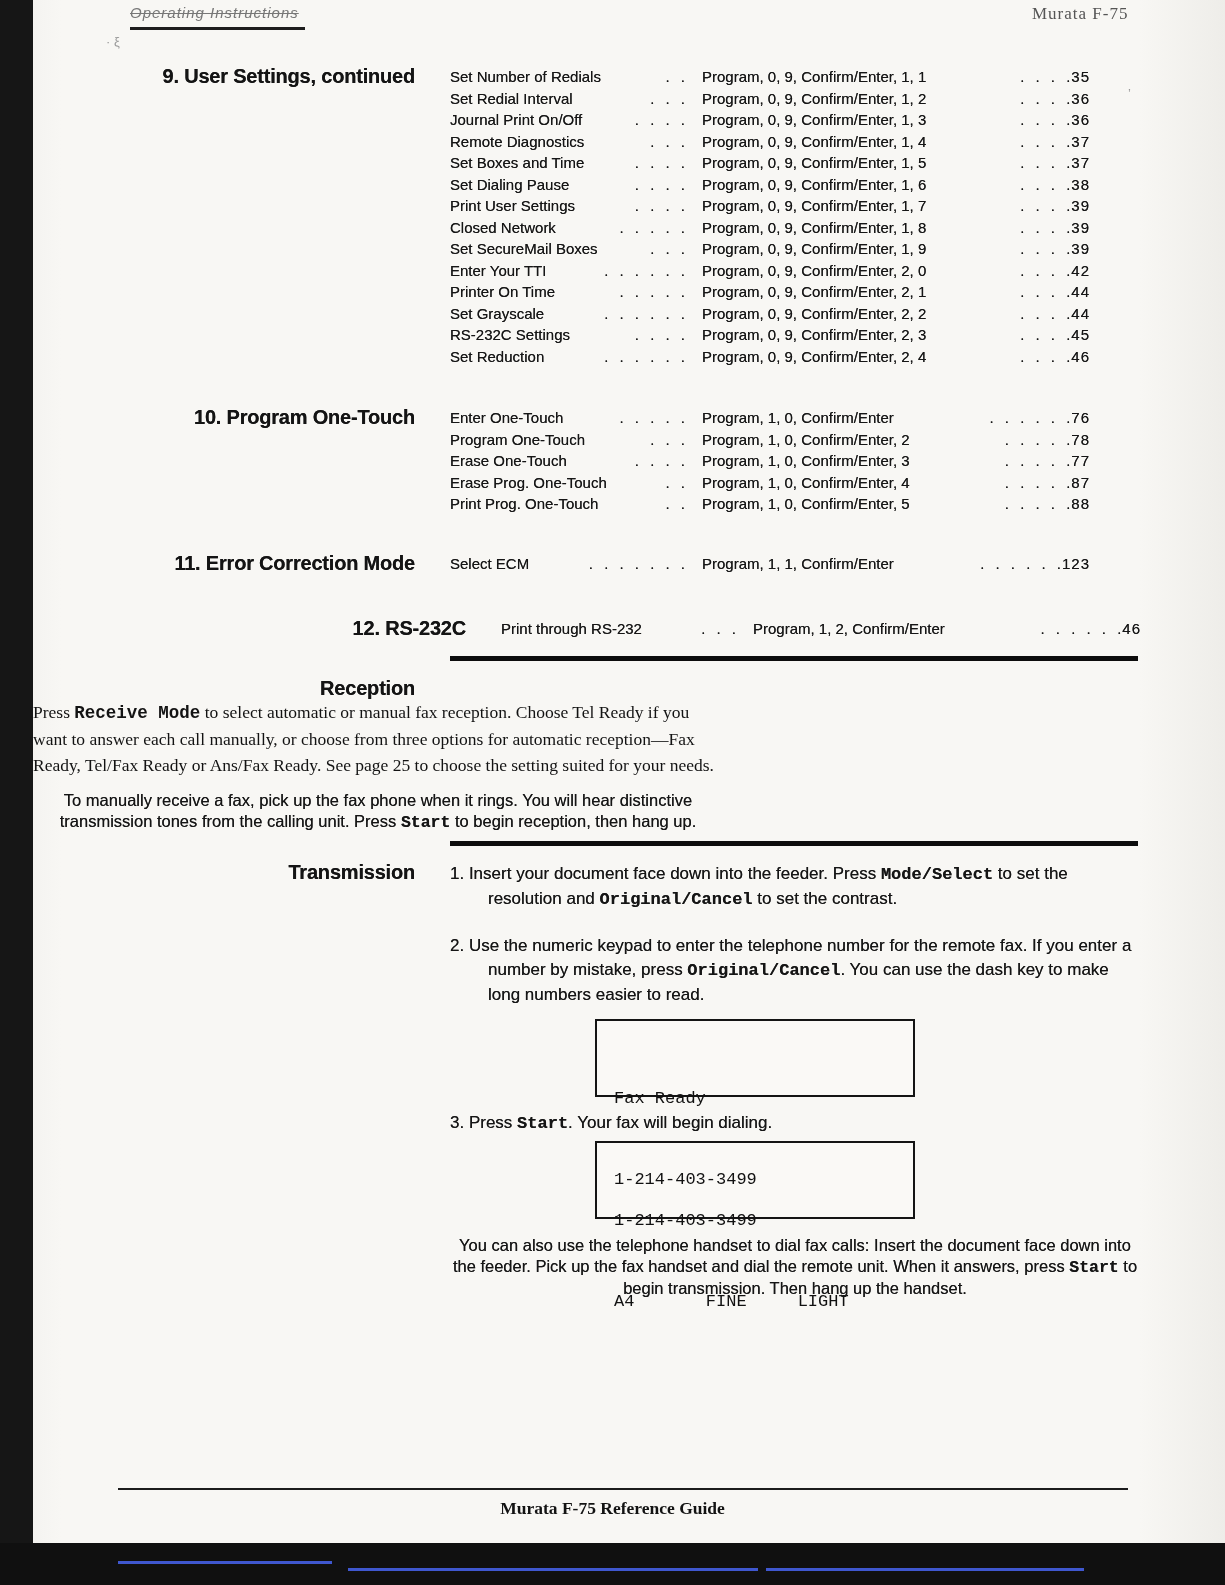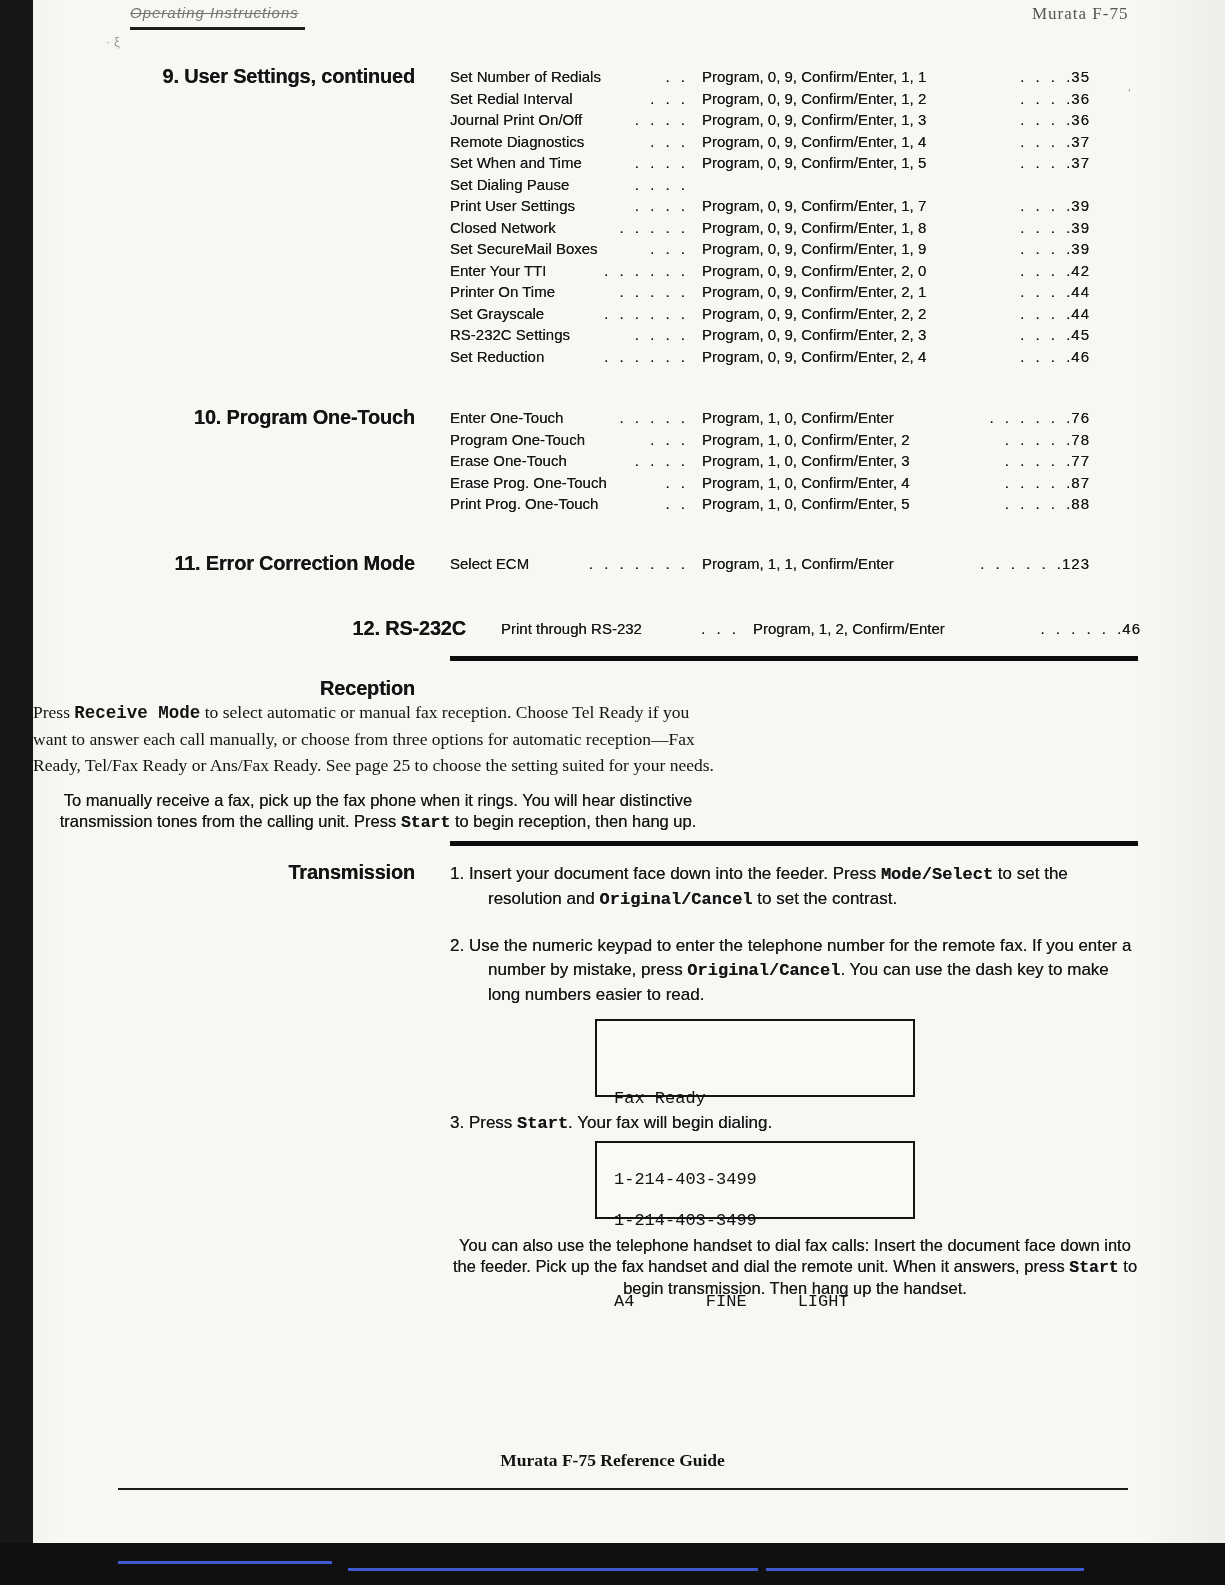--- a/index.html
+++ b/index.html
@@ -93,21 +93,21 @@
     padding: 10px 0 0 17px;
     background: #faf9f6;
     font-family: "Liberation Mono", "DejaVu Sans Mono", monospace;
     font-size: 17px; line-height: 27px;
     white-space: pre; color: #111;
   }
   .lcd.lcd2 { margin-top: 5px; }
 
   .footer-rule { position: absolute; left: 118px; top: 1488px; width: 1010px; height: 2px; background: #1c1c1c; }
   .footer-text {
-    position: absolute; left: 0; top: 1450px; width: 1225px; text-align: center;
+    position: absolute; left: 0; top: 1498px; width: 1225px; text-align: center;
     font-family: "Liberation Serif", serif; font-weight: bold; font-size: 17.5px; color: #131313;
   }
   b { font-weight: bold; font-family: Liberation Mono, monospace; }
 </style>
 </head>
 <body>
 
 <div class="page">
   <div class="leftbar"></div>
 
@@ -157,32 +157,36 @@
               <span>Remote Diagnostics</span>
               <span class="dots">. . .</span>
             </span>
             <span class="tc2">
               <span>Program, 0, 9, Confirm/Enter, 1, 4</span>
               <span class="dots">. . . .37</span>
             </span>
           </div>
           <div class="trow">
             <span class="tc1">
-              <span>Set When and Time</span>
+              <span>Set Boxes and Time</span>
               <span class="dots">. . . .</span>
             </span>
             <span class="tc2">
               <span>Program, 0, 9, Confirm/Enter, 1, 5</span>
               <span class="dots">. . . .37</span>
             </span>
           </div>
           <div class="trow">
             <span class="tc1">
               <span>Set Dialing Pause</span>
               <span class="dots">. . . .</span>
+            </span>
+            <span class="tc2">
+              <span>Program, 0, 9, Confirm/Enter, 1, 6</span>
+              <span class="dots">. . . .38</span>
             </span>
           </div>
           <div class="trow">
             <span class="tc1">
               <span>Print User Settings</span>
               <span class="dots">. . . .</span>
             </span>
             <span class="tc2">
               <span>Program, 0, 9, Confirm/Enter, 1, 7</span>
               <span class="dots">. . . .39</span>

